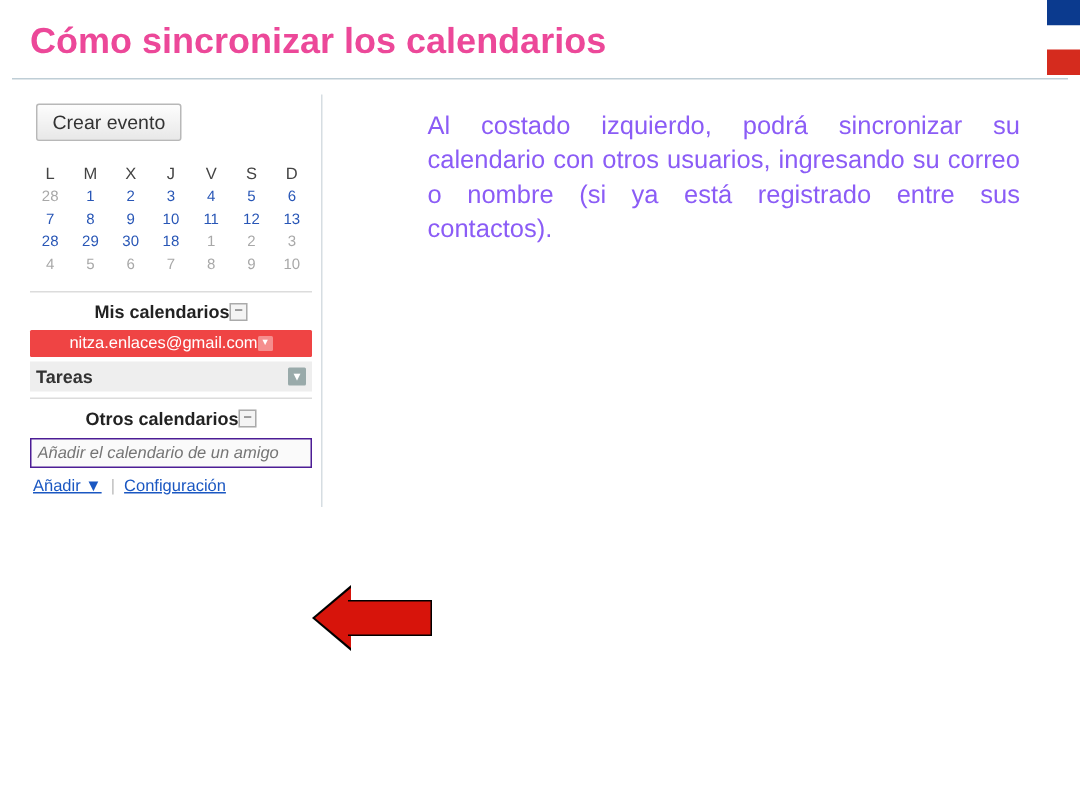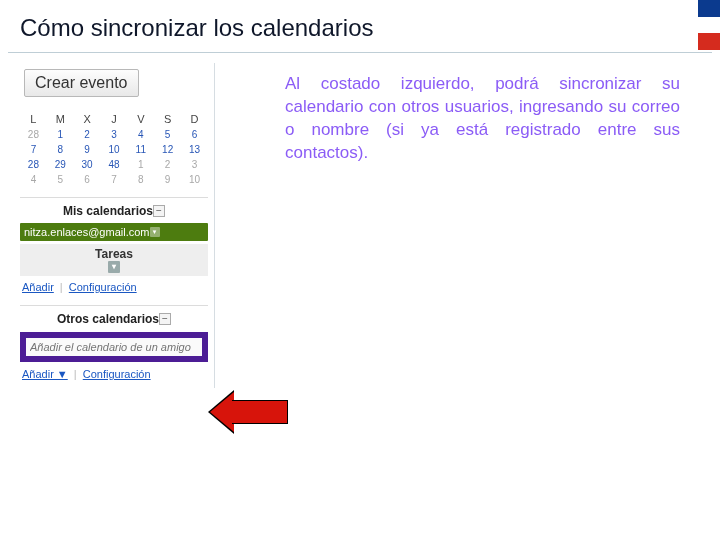--- a/index.html
+++ b/index.html
@@ -3,44 +3,44 @@
 <meta charset="utf-8">
 <style>
   * { box-sizing: border-box; margin: 0; padding: 0; }
   body { width: 720px; height: 540px; font-family: Arial, sans-serif; background: #fff; position: relative; overflow: hidden; }
   .flag { position: absolute; top: 0; right: 0; width: 22px; height: 50px; display: flex; flex-direction: column; }
   .flag div { flex: 1; }
   .flag .b { background: #0b3a8e; }
   .flag .w { background: #fff; }
   .flag .r { background: #d52b1e; }
   .flag2 { position: absolute; bottom: 0; right: 0; width: 22px; height: 20px; display: flex; flex-direction: column; }
-  .title { color: #0f172a; font-size: 24px; padding: 14px 20px 10px 20px; }
+  .title { color: #ec4899; font-size: 24px; padding: 14px 20px 10px 20px; font-weight: bold; }
   .hr { border-bottom: 1px solid #bfced6; margin: 0 8px 10px 8px; }
   .content { display: flex; padding: 0 0 0 20px; }
   .sidebar { width: 195px; border-right: 1px solid #d6dde2; padding-right: 6px; }
-  .create-btn { background: linear-gradient(#fdfdfd,#e8e8e8); border: 1px solid #b8b8b8; border-radius: 2px; font-size: 16px; color: #333; padding: 4px 10px; margin: 6px 0 10px 4px; display: inline-block; }
+  .create-btn { background: linear-gradient(#fdfdfd,#e8e8e8); border: 1px solid #b8b8b8; border-radius: 2px; font-size: 13px; color: #333; padding: 4px 10px; margin: 6px 0 10px 4px; display: inline-block; }
   .month-row { display: flex; align-items: center; justify-content: space-between; padding: 0 2px; }
   .month { color: #1a57c2; font-size: 12px; font-weight: bold; }
   .nav-btns { display: flex; gap: 2px; }
   .nav-btn { width: 14px; height: 14px; background: #e6e9f0; border: 1px solid #c8cfe0; border-radius: 2px; font-size: 8px; color: #475; text-align: center; line-height: 12px; }
   table.cal { border-collapse: collapse; width: 100%; margin: 4px 0 10px 0; font-size: 11px; color: #444; }
   table.cal th { font-weight: normal; color: #444; padding: 2px 0; width: 14.2%; font-size:11px;}
   table.cal td { text-align: center; padding: 2px 0; color: #2856b6; font-size: 10px; }
   table.cal td.dim { color: #a8a8a8; }
   table.cal td.today { background: #fff0c0; border: 1px solid #e6cc70; }
   .sep { border-top: 1px solid #dcdcdc; margin: 4px 0; }
   .sec-row { display: flex; justify-content: center; align-items: center; font-size: 12px; color: #222; font-weight: bold; padding: 2px 2px; }
   .minus { width: 12px; height: 12px; border: 1px solid #aaa; background: #f4f4f4; font-size: 10px; line-height: 9px; text-align: center; color: #555; font-weight: normal; }
-  .cal-item { background: #4d7c0f; color: #fff; font-size: 11px; padding: 3px 4px; margin: 3px 0; display: flex; justify-content: flex-start; align-items: center; border-radius: 1px; }
+  .cal-item { background: #ef4444; color: #fff; font-size: 11px; padding: 3px 4px; margin: 3px 0; display: flex; justify-content: center; align-items: center; border-radius: 1px; }
   .cal-item .dd { width: 10px; height: 10px; background: rgba(255,255,255,.4); border-radius: 1px; font-size:7px; text-align:center; line-height:10px; color:#fff;}
-  .task-item { background: #eee; color: #333; font-size: 12px; font-weight: bold; padding: 3px 4px; margin: 3px 0; display: flex; justify-content: space-between; align-items: center; flex-direction: column; }
+  .task-item { background: #eee; color: #333; font-size: 12px; font-weight: bold; padding: 3px 4px; margin: 3px 0; display: flex; justify-content: space-between; align-items: center; }
   .task-item .dd { width: 12px; height: 12px; background: #9aa; border-radius: 1px; font-size:8px; text-align:center; line-height:12px; color:#fff;}
   .links { font-size: 11px; color: #1a57c2; padding: 2px 2px 8px 2px; }
   .links span.pipe { color: #bbb; margin: 0 3px; }
-  .friend-input { width: 100%; border: 6px solid #4c1d95; font-size: 11px; padding: 3px 4px; color: #999; background: #fafafa; font-style: italic; margin: 4px 0; }
+  .friend-input { width: 100%; border: 1px solid #4c1d95; font-size: 11px; padding: 3px 4px; color: #999; background: #fafafa; font-style: italic; margin: 4px 0; }
   .para { flex: 1; padding: 10px 40px 0 70px; font-size: 17px; color: #8b5cf6; line-height: 1.35; text-align: justify; }
   .arrow { position: absolute; left: 210px; top: 392px; width: 80px; height: 40px; }
   .arrow-body { position: absolute; left: 22px; top: 8px; width: 56px; height: 24px; background: #d7140b; border: 1.5px solid #000; border-left: none; }
   .arrow-head { position: absolute; left: 0; top: 0; width: 0; height: 0; border-top: 20px solid transparent; border-bottom: 20px solid transparent; border-right: 24px solid #d7140b; }
   .arrow-head-outline { position: absolute; left: -2px; top: -2px; width: 0; height: 0; border-top: 22px solid transparent; border-bottom: 22px solid transparent; border-right: 26px solid #000; z-index: -1; }
   .a-links{text-decoration:underline;}
 </style>
 </head>
 <body>
 
@@ -88,21 +88,21 @@
             <td>9</td>
             <td>10</td>
             <td>11</td>
             <td>12</td>
             <td>13</td>
           </tr>
           <tr>
             <td>28</td>
             <td>29</td>
             <td>30</td>
-            <td>48</td>
+            <td>18</td>
             <td class="dim">1</td>
             <td class="dim">2</td>
             <td class="dim">3</td>
           </tr>
           <tr>
             <td class="dim">4</td>
             <td class="dim">5</td>
             <td class="dim">6</td>
             <td class="dim">7</td>
             <td class="dim">8</td>
@@ -117,25 +117,20 @@
       <span class="minus">−</span>
     </div>
     <div class="cal-item">
       <span>nitza.enlaces@gmail.com</span>
       <span class="dd">▾</span>
     </div>
     <div class="task-item">
       <span>Tareas</span>
       <span class="dd">▾</span>
     </div>
-    <div class="links">
-      <span class="a-links">Añadir</span>
-      <span class="pipe">|</span>
-      <span class="a-links">Configuración</span>
-    </div>
     <div class="sep"></div>
     <div class="sec-row">
       <span>Otros calendarios</span>
       <span class="minus">−</span>
     </div>
     <input class="friend-input" placeholder="Añadir el calendario de un amigo" style="">
     <div class="links">
       <span class="a-links">Añadir ▼</span>
       <span class="pipe">|</span>
       <span class="a-links">Configuración</span>

